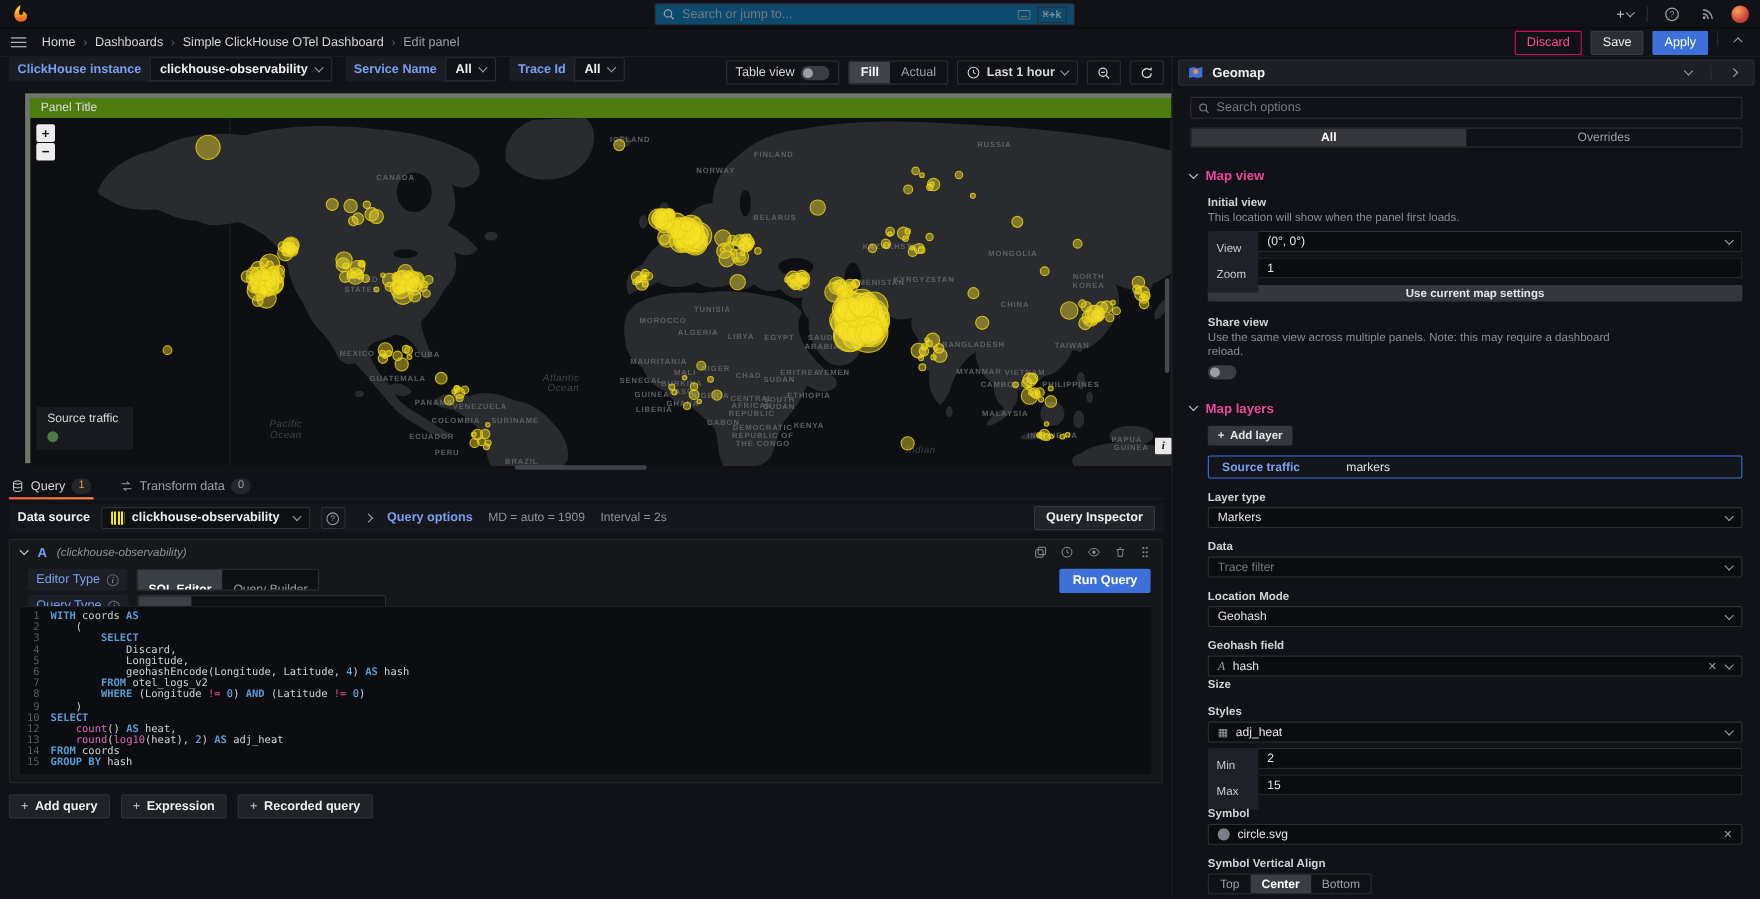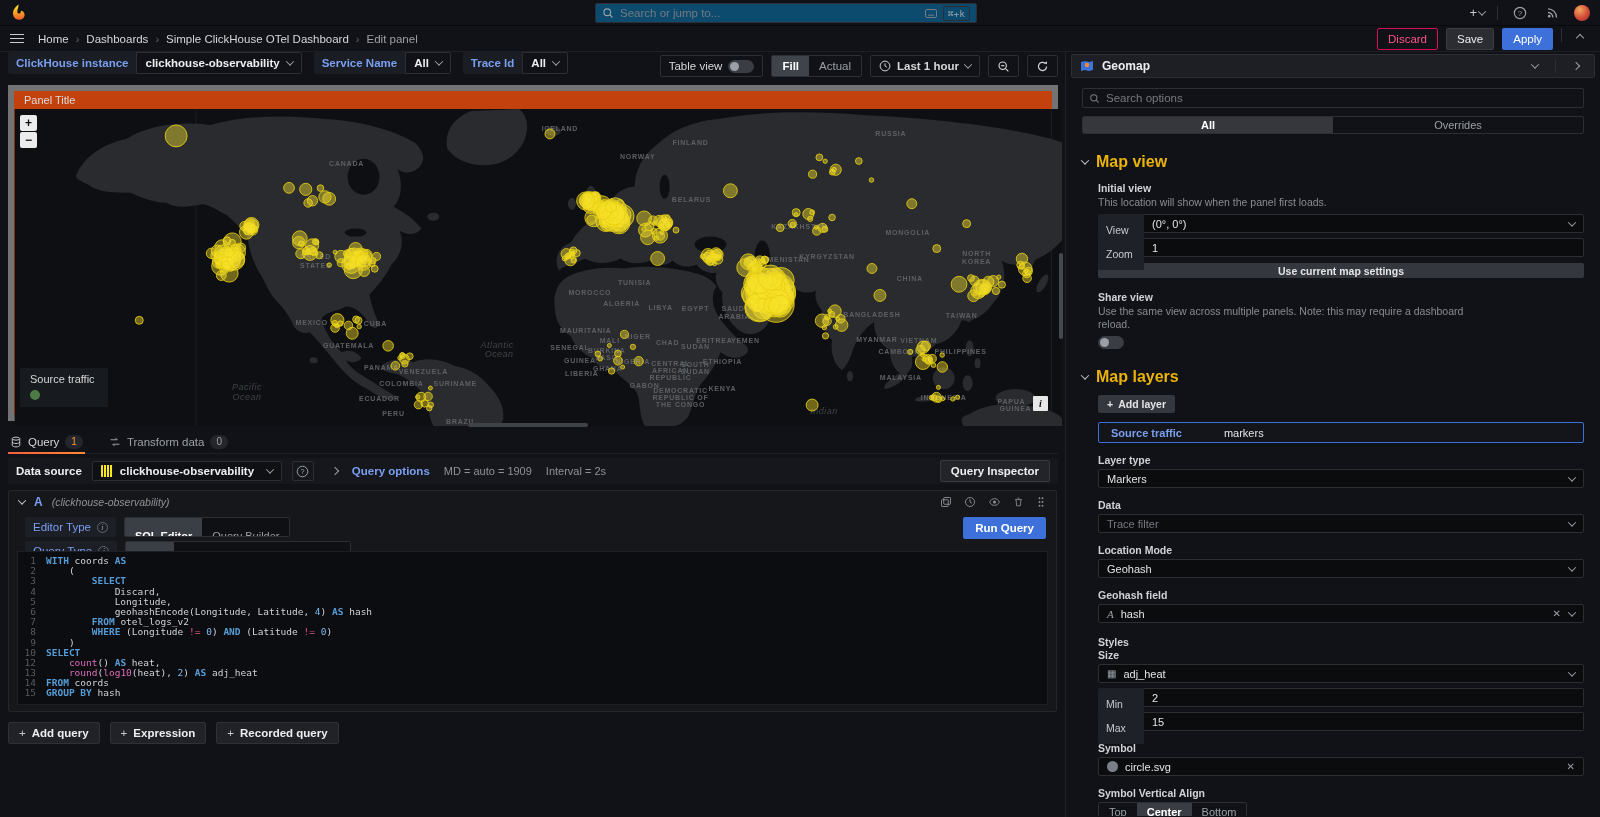--- a/index.html
+++ b/index.html
@@ -43,21 +43,21 @@
   .var-value { border:1px solid #2c2e33; border-radius:0 2px 2px 0; display:flex; align-items:center; gap:7px; padding:0 8px; font-size:11.5px; color:#eceef0; cursor:pointer; font-weight:bold; }
   .vars-right { margin-left:auto; display:flex; align-items:center; gap:8px; }
   .ctrl { height:22px; border:1px solid #2c2e33; border-radius:2px; display:flex; align-items:center; gap:6px; padding:0 8px; font-size:11.5px; color:#d5d6d8; cursor:pointer; }
   .toggle { width:26px; height:13px; border-radius:7px; background:#3a3d44; position:relative; }
   .toggle i { position:absolute; left:2px; top:2px; width:9px; height:9px; border-radius:50%; background:#9aa0a6; }
   .segmented { display:flex; border:1px solid #2c2e33; border-radius:2px; overflow:hidden; height:22px; }
   .segmented .seg-item { padding:0 10px; display:flex; align-items:center; font-size:11.5px; color:#9aa0a6; cursor:pointer; }
   .segmented .seg-item.sel { background:#3f434a; color:#fff; font-weight:bold; }
 
   
-  .panel { position:absolute; left:8px; top:85px; width:1050px; height:336px; background:#c2410c; border:6px solid #737373; }
+  .panel { position:absolute; left:23px; top:85px; width:1050px; height:336px; background:#4d7c0f; border:4px solid #737373; }
   .panel-title { height:18px; display:flex; align-items:center; padding:0 10px; font-size:11px; color:#dcdde0; }
   .map-wrap { position:absolute; left:0; top:18px; width:1048px; height:317px; overflow:hidden; }
   .zoomctl { position:absolute; left:6px; top:24px; display:flex; flex-direction:column; gap:1px; z-index:5; }
   .zoomctl .zbtn { width:17px; height:16px; background:#ececec; color:#111; font-weight:bold; font-size:12px; display:flex; align-items:center; justify-content:center; border-radius:2px; cursor:pointer; }
   .map-legend { position:absolute; left:6px; bottom:8px; background:rgba(24,27,33,.92); padding:5px 10px 7px 10px; z-index:5; min-width:88px; }
   .map-legend .lg-title { font-size:11px; color:#d5d6d8; }
   .map-legend .lg-dot { width:10px; height:10px; border-radius:50%; background:#4d7a45; margin-top:5px; }
   .attrib { position:absolute; right:4px; bottom:4px; width:15px; height:15px; background:#e8e8e8; color:#111; font-size:10px; font-weight:bold; display:flex; align-items:center; justify-content:center; border-radius:1px; z-index:5; cursor:pointer; font-family:"Liberation Serif",serif; font-style:italic; }
   .resize-pill { position:absolute; left:468px; top:423px; width:120px; height:4px; border-radius:2px; background:#3f434a; cursor:row-resize; }
   .vscroll { position:absolute; left:1059px; top:253px; width:4px; height:86px; border-radius:2px; background:#45484e; }
@@ -113,21 +113,21 @@
   .sb-head-right { margin-left:auto; display:flex; align-items:center; gap:10px; }
   .sb-body { padding:10px 16px 0 16px; height:738px; overflow:hidden; }
   .sb-search { height:20px; border:1px solid #2c2e33; border-radius:2px; display:flex; align-items:center; gap:6px; padding:0 6px; }
   .sb-search input { flex:1; background:transparent; border:0; outline:0; color:#c7cbd1; font-size:11.5px; font-family:inherit; }
   .sb-search input::placeholder { color:#767a80; }
   .sb-tabs { margin-top:8px; height:18px; display:flex; border:1px solid #2c2e33; border-radius:2px; overflow:hidden; }
   .sb-tabs .seg-item { flex:1; display:flex; align-items:center; justify-content:center; font-size:11px; color:#9aa0a6; cursor:pointer; }
   .sb-tabs .seg-item.sel { background:#35373d; color:#fff; font-weight:bold; }
   .sect-head { margin-top:19px; display:flex; align-items:center; gap:8px; cursor:pointer; }
   .sect-head .chev { border-color:#c7cbd1; }
-  .sect-title { font-size:16px; font-weight:bold; color:#eab308; }
+  .sect-title { font-size:12px; font-weight:bold; color:#ec4899; }
   .sect-body { padding-left:16px; }
   .f-label { margin-top:11px; font-size:10.5px; font-weight:bold; color:#d0d2d6; }
   .f-desc { margin-top:2px; font-size:10.5px; color:#888c93; line-height:1.25; max-width:390px; }
   .inline-row { margin-top:5px; display:flex; height:19px; }
   .inline-row .il-label { background:#1e2127; color:#c7cbd1; font-size:10.5px; padding:16px 8px; display:flex; align-items:center; border-radius:2px 0 0 2px; min-width:46px; }
   .inline-row .il-value { flex:1; border:1px solid #2c2e33; border-left:0; background:#0b0c0e; border-radius:0 2px 2px 0; display:flex; align-items:center; padding:0 8px; font-size:11px; color:#e3e4e6; gap:6px; }
   .inline-row .il-value .chev { margin-left:auto; }
   .fullbtn { margin-top:6px; width:100%; height:15px; background:#34373d; border-radius:2px; display:flex; align-items:center; justify-content:center; font-size:10.5px; font-weight:bold; color:#e3e4e6; cursor:pointer; }
   .smallbtn { margin-top:9px; display:inline-flex; height:18px; background:#34373d; border-radius:2px; align-items:center; gap:5px; padding:0 9px; font-size:10.5px; font-weight:bold; color:#e3e4e6; cursor:pointer; }
   .layer-card { margin-top:9px; height:21px; border:1px solid #3d71d9; border-radius:2px; background:#13151a; display:flex; align-items:center; padding:0 12px; gap:42px; cursor:pointer; }
@@ -1120,22 +1120,22 @@
       <div class="f-label">Geohash field</div>
       <div class="sel-box">
           <span class="field-a">A</span>
           <span>hash</span>
           <span class="right">
             <span class="xmark">✕</span>
             <span class="chev"></span>
           </span>
         </div>
 
+      <div class="f-label" style="margin-top:1px">Size</div>
       <div class="f-label" style="margin-top:13px">Styles</div>
-      <div class="f-label" style="margin-top:1px">Size</div>
       <div class="sel-box">
           <span class="grid-ic">▦</span>
           <span>adj_heat</span>
           <span class="right">
             <span class="chev"></span>
           </span>
         </div>
 
       <div class="inline-row">
         <span class="il-label">Min</span>

